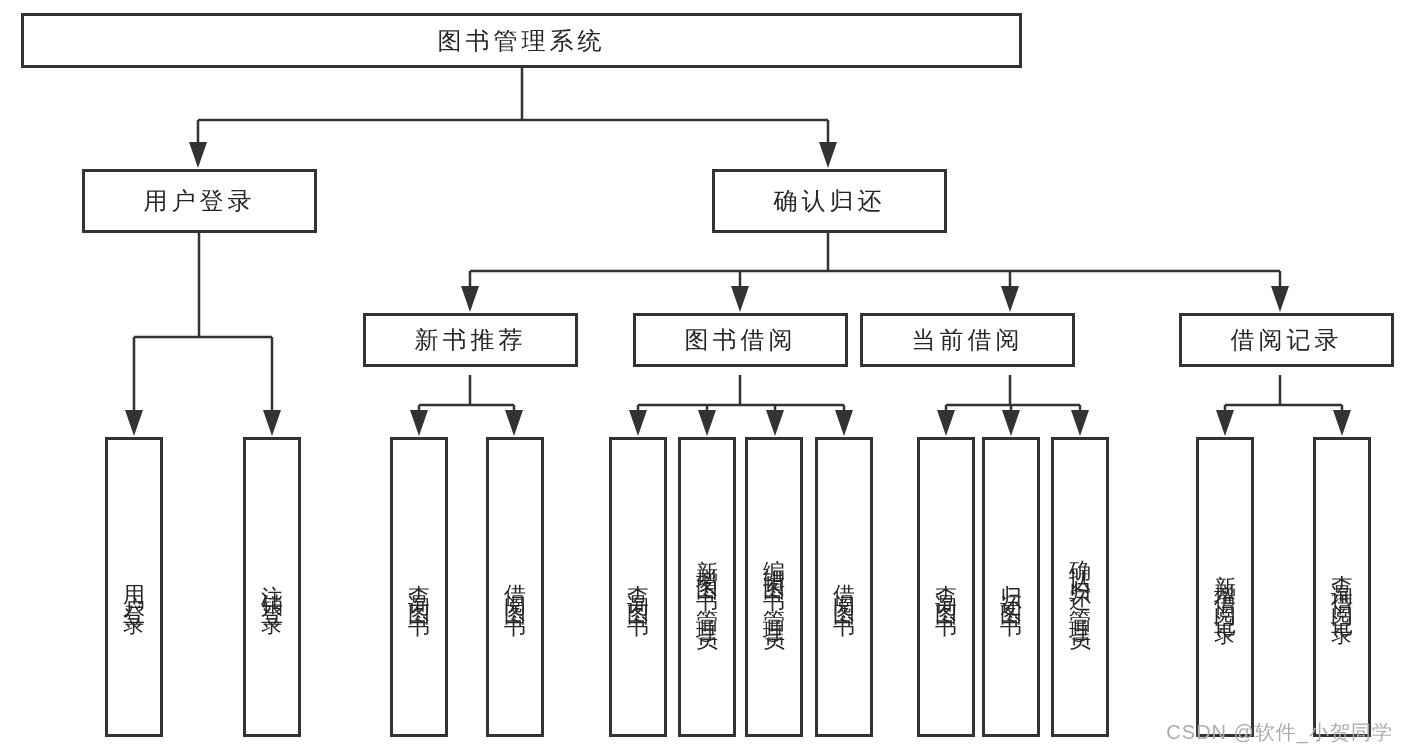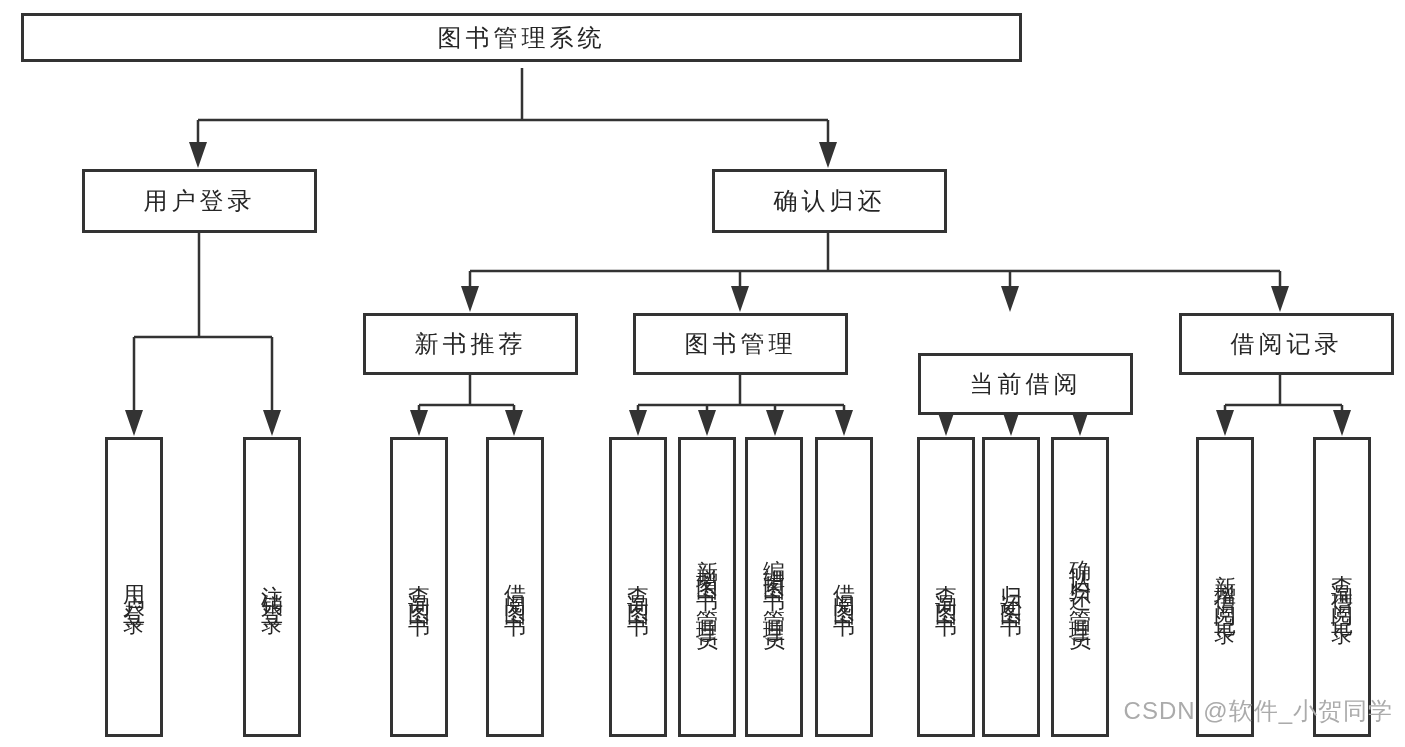--- a/index.html
+++ b/index.html
@@ -29,23 +29,23 @@
     align-items: center;
     justify-content: center;
   }
   .hbox .hlabel {
     font-size: 24px;
     letter-spacing: 4px;
     color: #262626;
     white-space: nowrap;
   }
 
-  .hbox.root  { left: 21px;  top: 13px;  width: 1001px; height: 49px; }
+  .hbox.root  { left: 21px;  top: 13px;  width: 1001px; height: 55px; }
   .hbox.lvl2  { top: 169px;  width: 235px; height: 64px; }
-  .hbox.lvl3  { top: 313px;  width: 215px; height: 62px; }
+  .hbox.lvl3  { top: 313px;  width: 215px; height: 54px; }
 
   .vbox {
     position: absolute;
     box-sizing: border-box;
     top: 437px;
     width: 58px;
     height: 300px;
     background: #ffffff;
     border: 3px solid #333333;
     display: flex;
@@ -59,22 +59,22 @@
     font-size: 22px;
     letter-spacing: 10px;
     color: #262626;
     line-height: 1;
     white-space: nowrap;
   }
 
   #watermark {
     position: absolute;
     right: 12px;
-    bottom: 20px;
-    font-size: 24px;
+    bottom: 1px;
+    font-size: 20px;
     color: #ababab;
     letter-spacing: 1px;
     z-index: 5;
     white-space: nowrap;
   }
 </style>
 </head>
 <body>
 
 <div id="stage">
@@ -115,23 +115,23 @@
     <span class="hlabel">用户登录</span>
   </div>
   <div class="hbox lvl2" style="left:712px;">
     <span class="hlabel">确认归还</span>
   </div>
 
   <div class="hbox lvl3" style="left:363px;">
     <span class="hlabel">新书推荐</span>
   </div>
   <div class="hbox lvl3" style="left:633px;">
-    <span class="hlabel">图书管理</span>
+    <span class="hlabel">图书借阅</span>
   </div>
-  <div class="hbox lvl3" style="left:918px;margin-top:40px;">
+  <div class="hbox lvl3" style="left:860px;">
     <span class="hlabel">当前借阅</span>
   </div>
   <div class="hbox lvl3" style="left:1173px;margin-left:6px;">
     <span class="hlabel">借阅记录</span>
   </div>
 
   <div class="vbox" style="left:105px;">
     <span class="vlabel">用户登录</span>
   </div>
   <div class="vbox" style="left:243px;">

